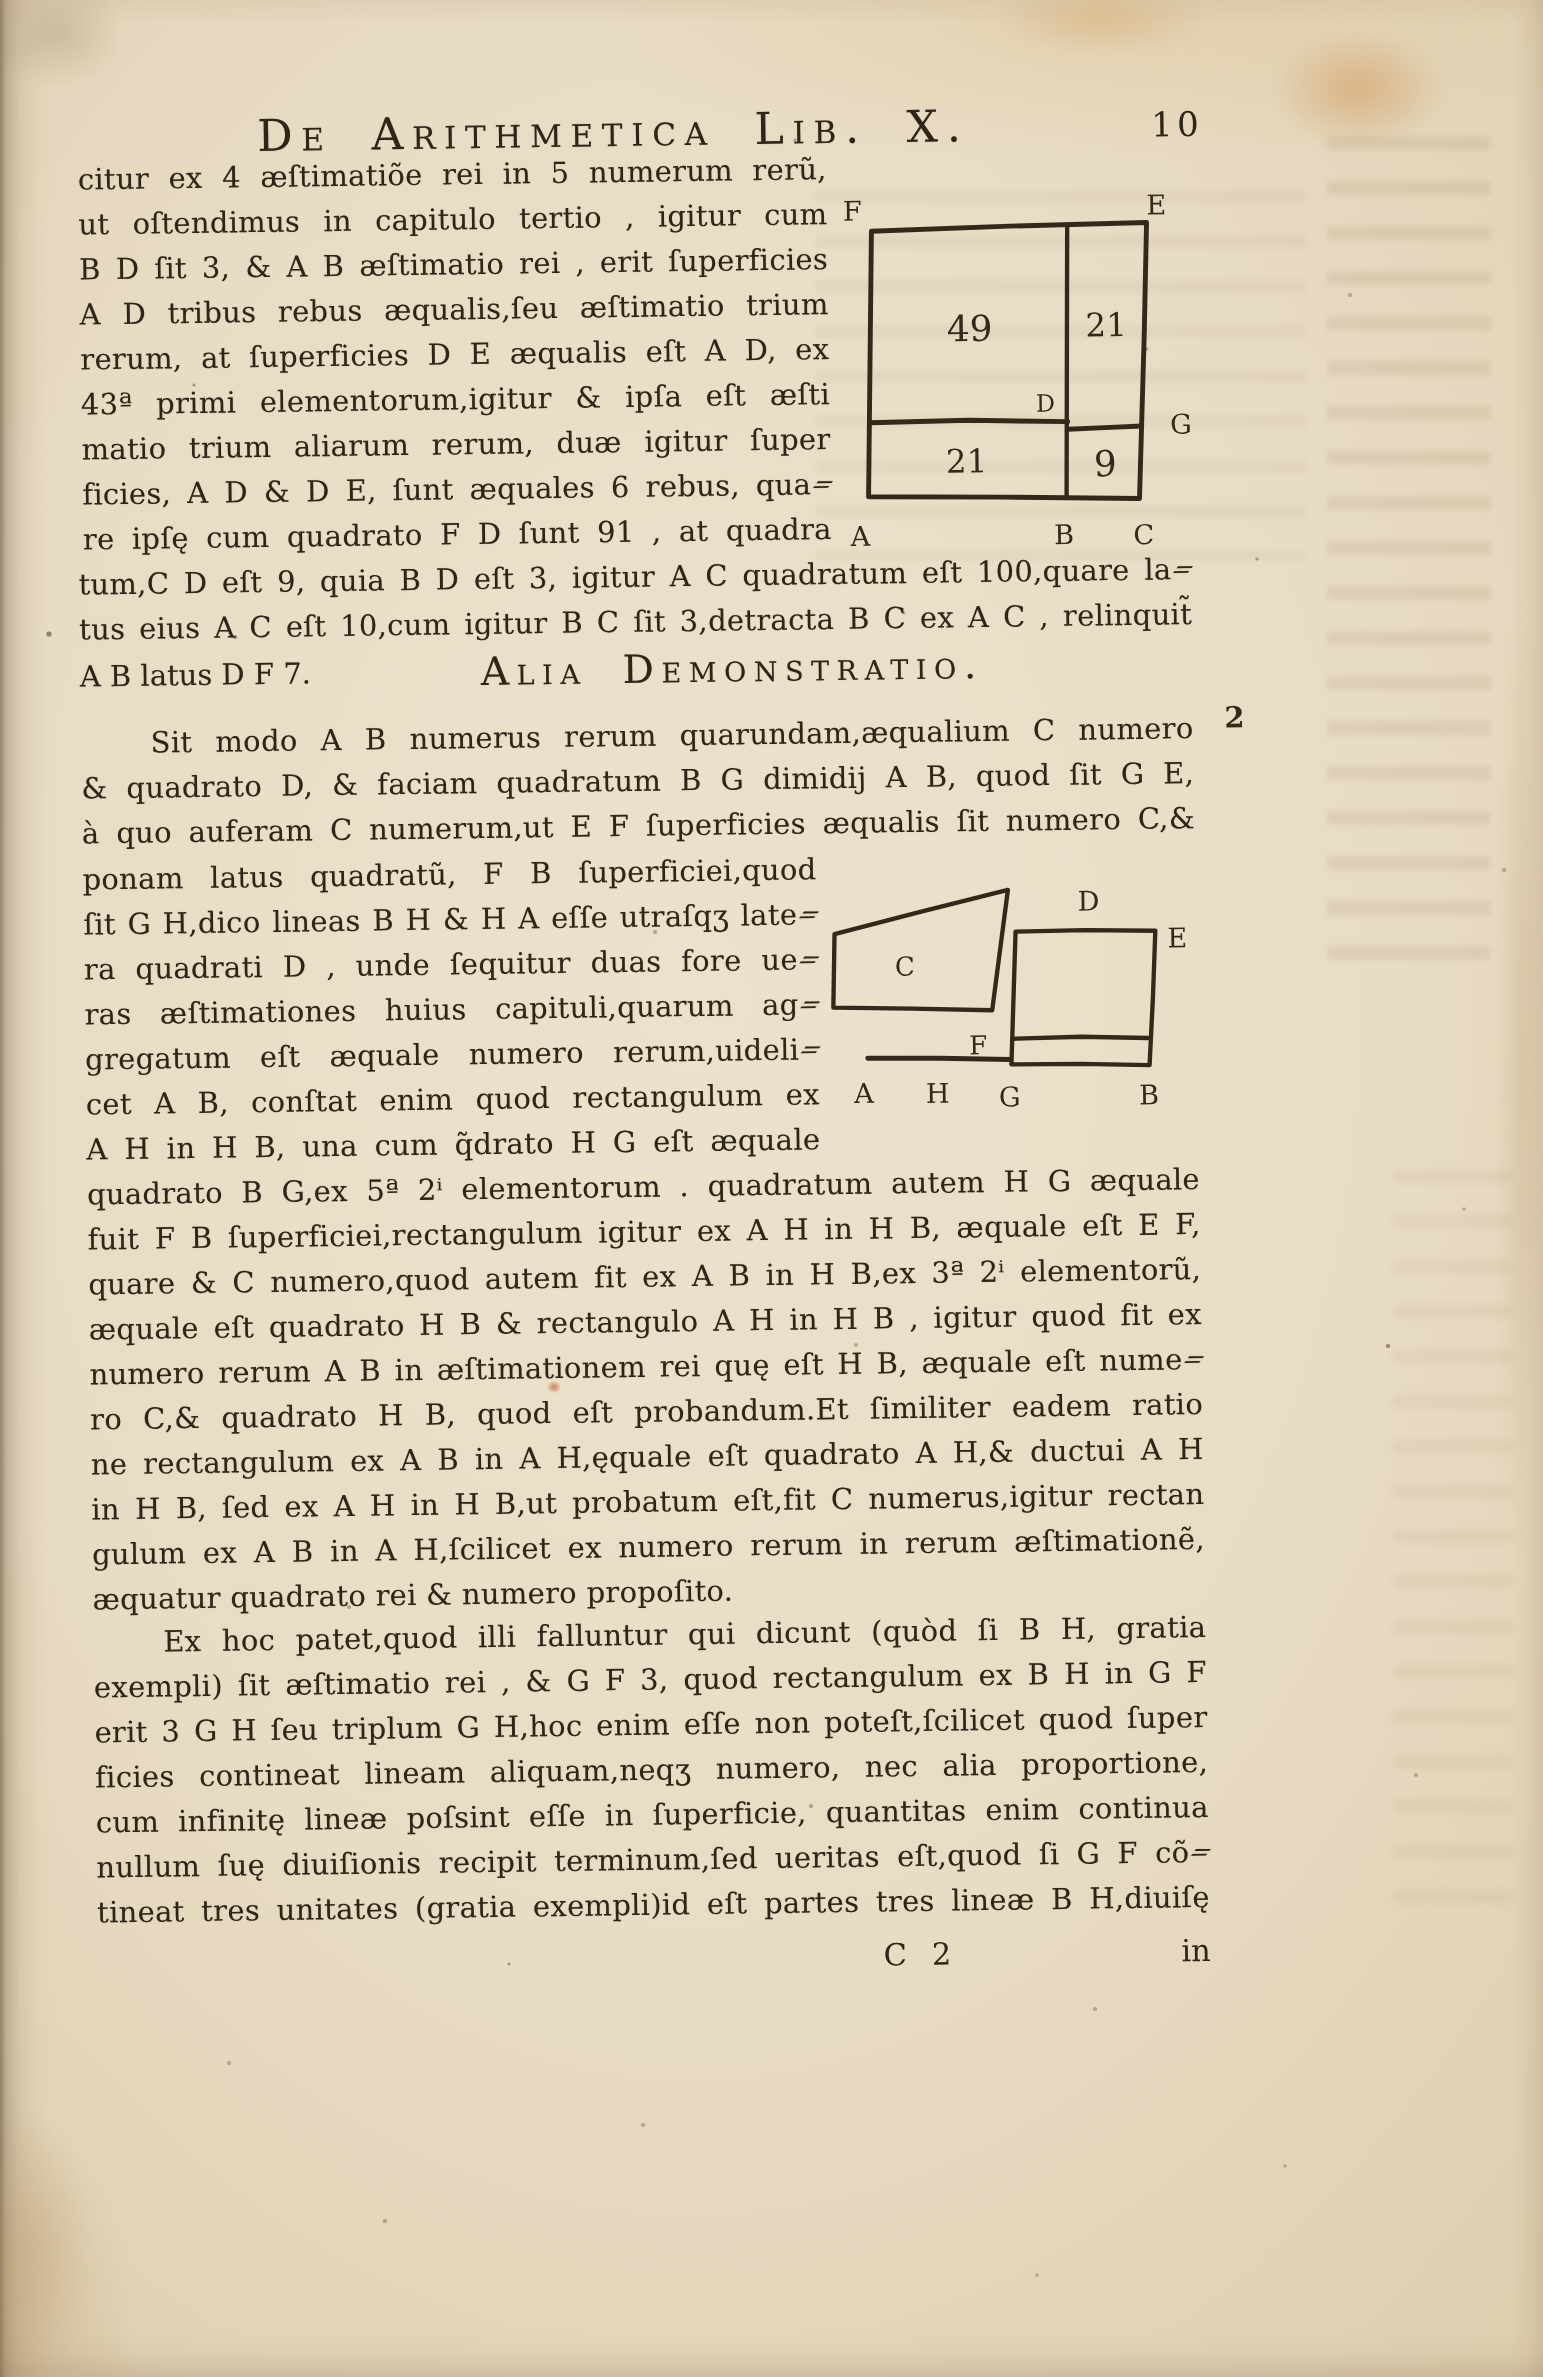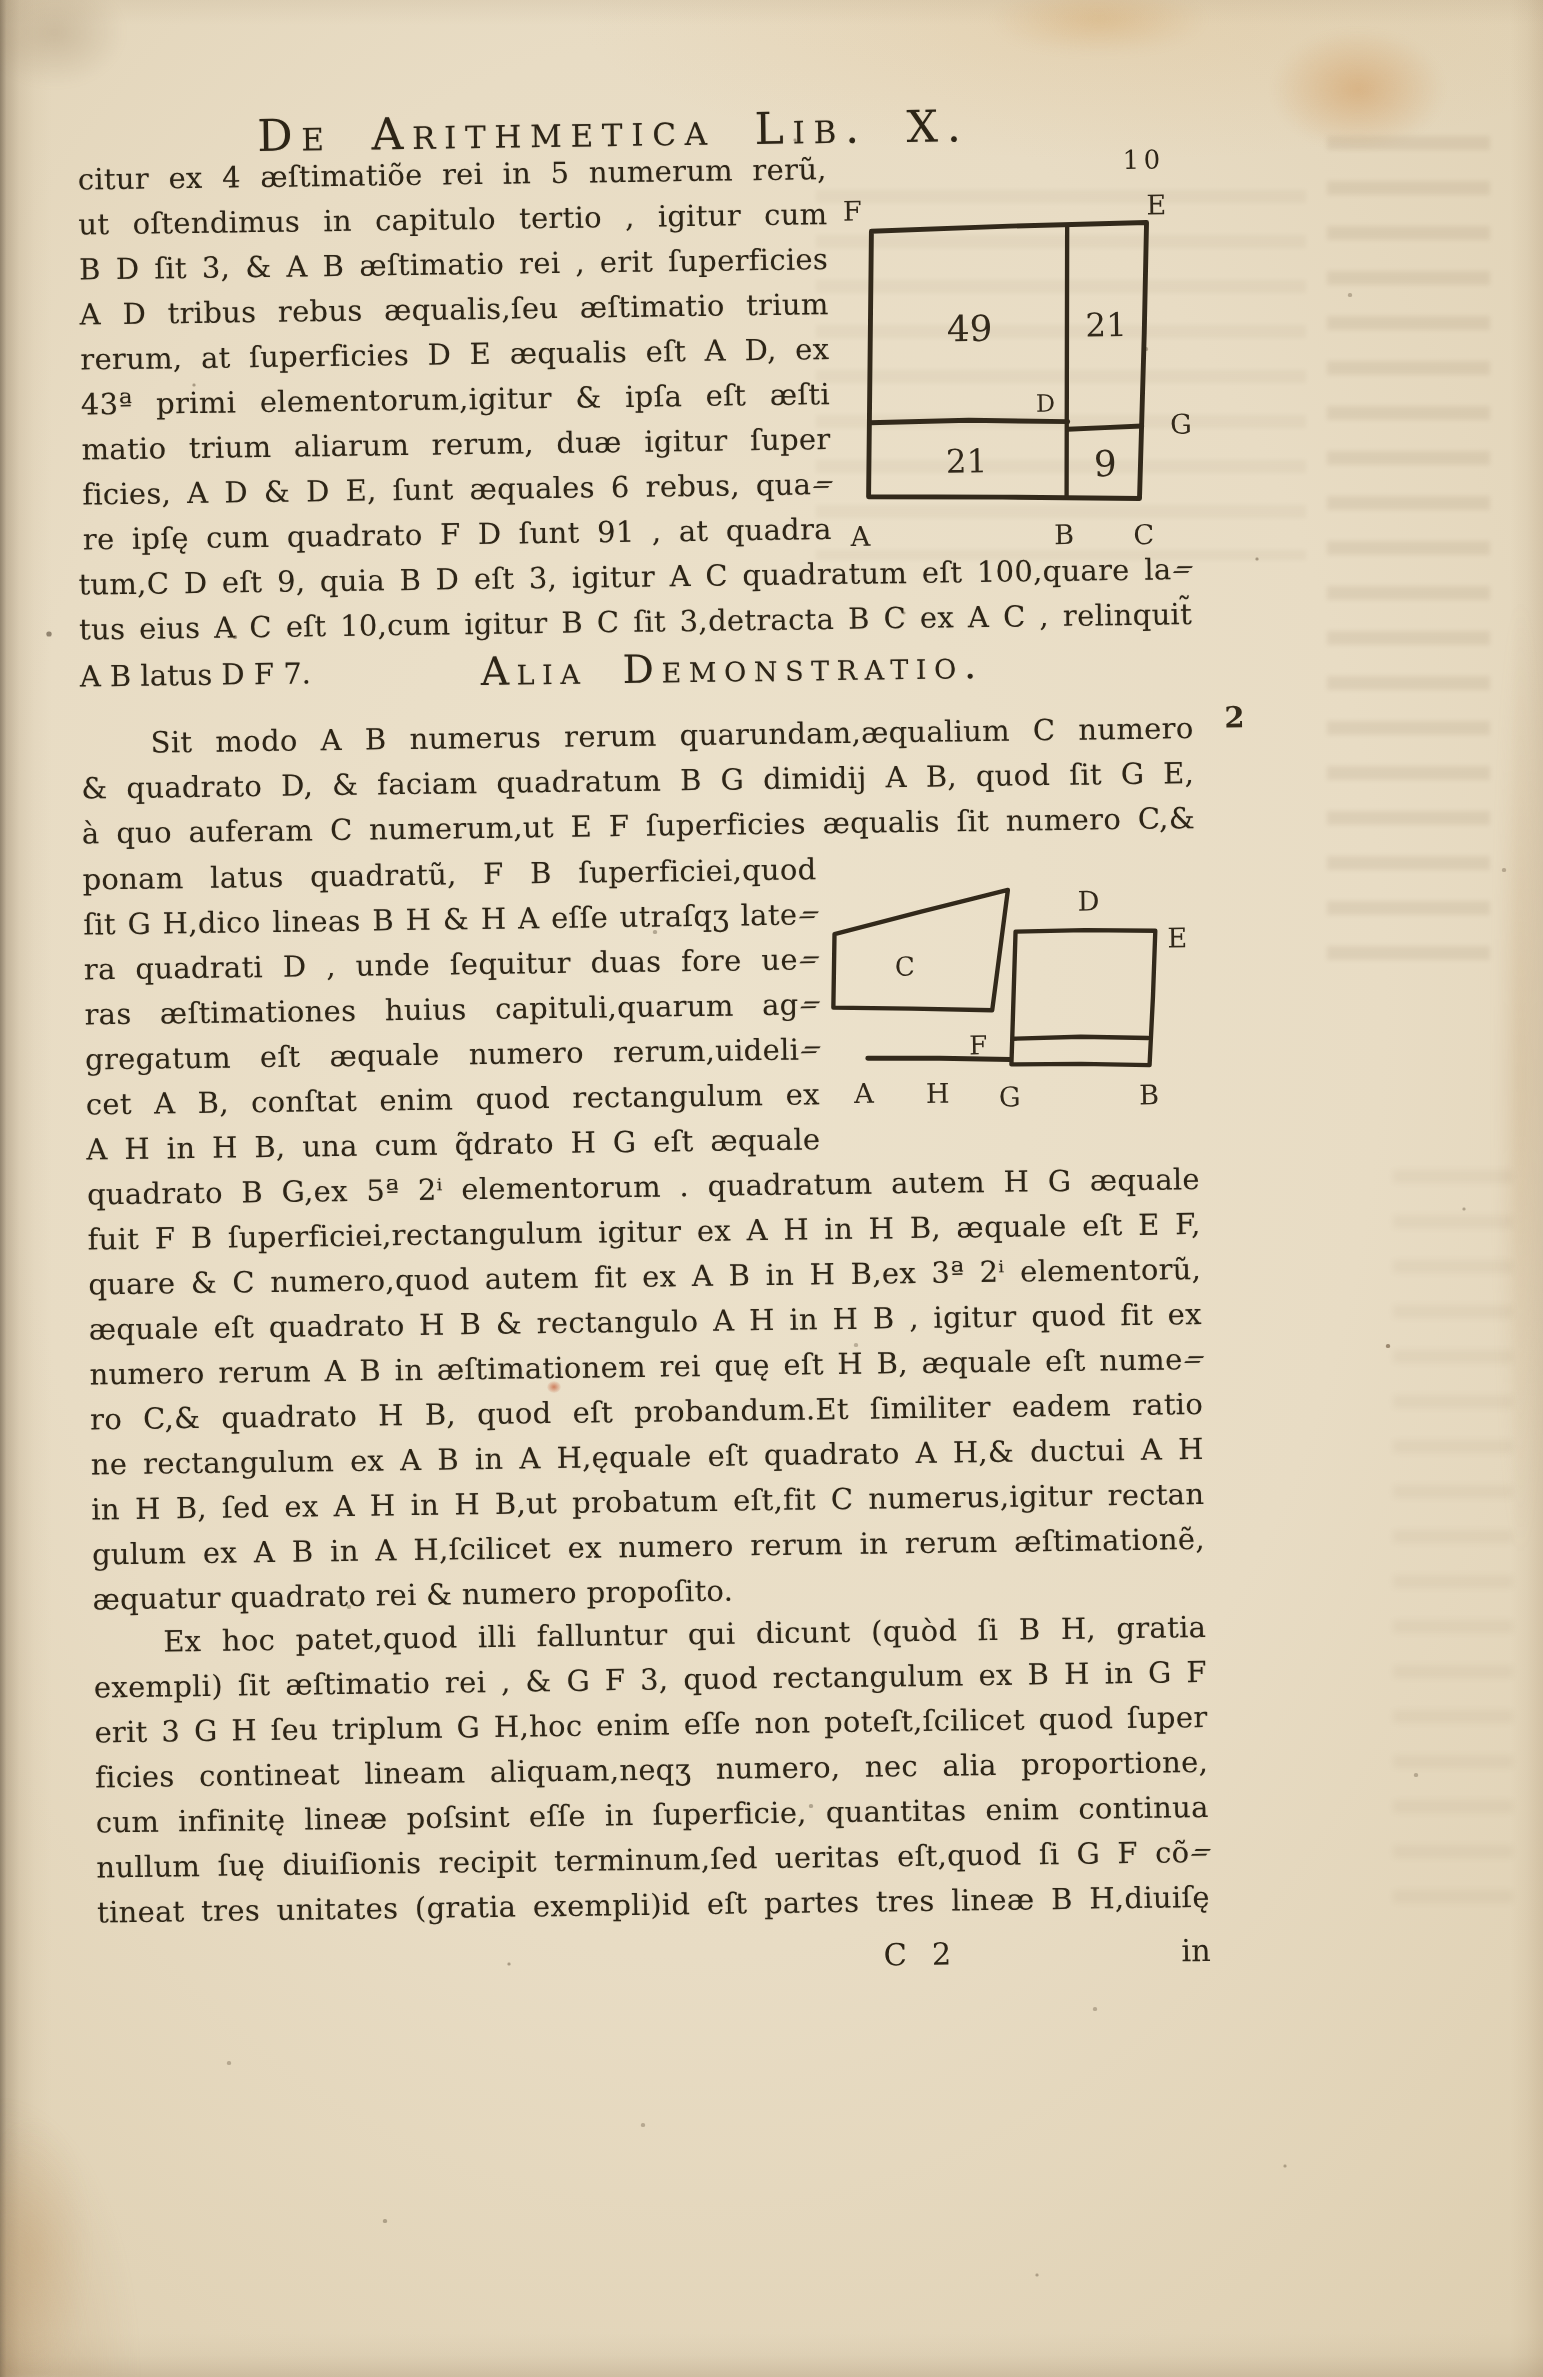--- a/index.html
+++ b/index.html
@@ -65,21 +65,21 @@
   .line.ind{text-indent:70px;}
   .block{position:absolute;}
   .b1{left:92px;top:148px;width:749px;}
   .b2{left:87px;top:553px;width:1113px;}
   .b3{left:87px;top:712px;width:1113px;}
   .b4{left:87px;top:848px;width:734px;}
   .b5{left:87px;top:1163px;width:1113px;}
   .b6{left:87px;top:1611px;width:1113px;}
   .header{position:absolute;left:0;top:103px;width:1543px;height:65px;}
   .htitle{position:absolute;left:272px;top:0;font-variant:small-caps;font-size:44px;letter-spacing:8.7px;word-spacing:16.3px;text-shadow:0 0 1.1px rgba(45,37,23,0.3);}
-  .pagenum{position:absolute;left:1137px;top:6.5px;font-size:26px;letter-spacing:4.4px;margin-top:40px;}
+  .pagenum{position:absolute;left:1166px;top:6.5px;font-size:34px;letter-spacing:4.4px;}
   .headingrow{position:absolute;left:87px;top:643px;width:1113px;height:52px;}
   .hleft{position:absolute;left:0;top:0;font-size:29px;line-height:49px;text-shadow:0 0 1.1px rgba(45,37,23,0.28);}
   .htitle2{position:absolute;left:401px;top:0;font-variant:small-caps;font-size:39px;line-height:49px;letter-spacing:7.6px;word-spacing:15.2px;text-shadow:0 0 1.1px rgba(45,37,23,0.3);}
   .marginnum{position:absolute;left:1231px;top:707px;font-size:29px;font-weight:bold;color:#352b1b;}
   .sigrow{position:absolute;left:87px;top:1934px;width:1113px;height:45px;font-size:30.5px;line-height:45px;}
   .sig{position:absolute;left:786px;letter-spacing:7.6px;}
   .catch{position:absolute;right:0;}
   .diag1{position:absolute;left:838px;top:175px;width:446px;height:381px;}
   .diag2{position:absolute;left:816px;top:866px;width:490px;height:261px;}
   svg .dln{fill:none;stroke:#32291b;stroke-linecap:round;stroke-linejoin:round;}

